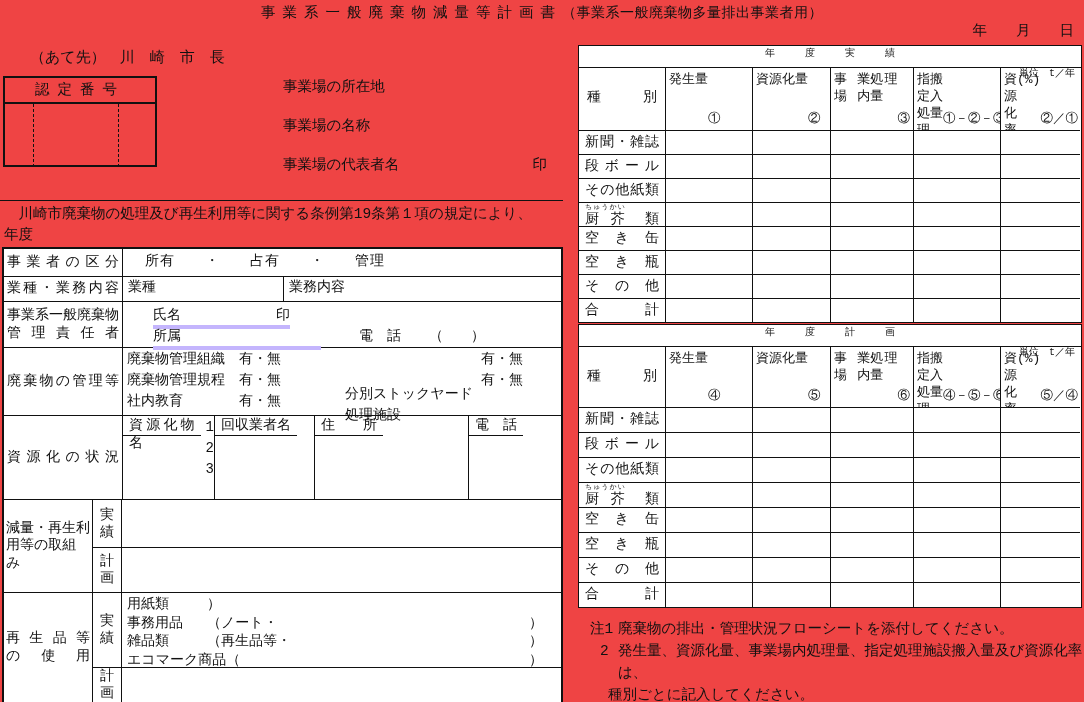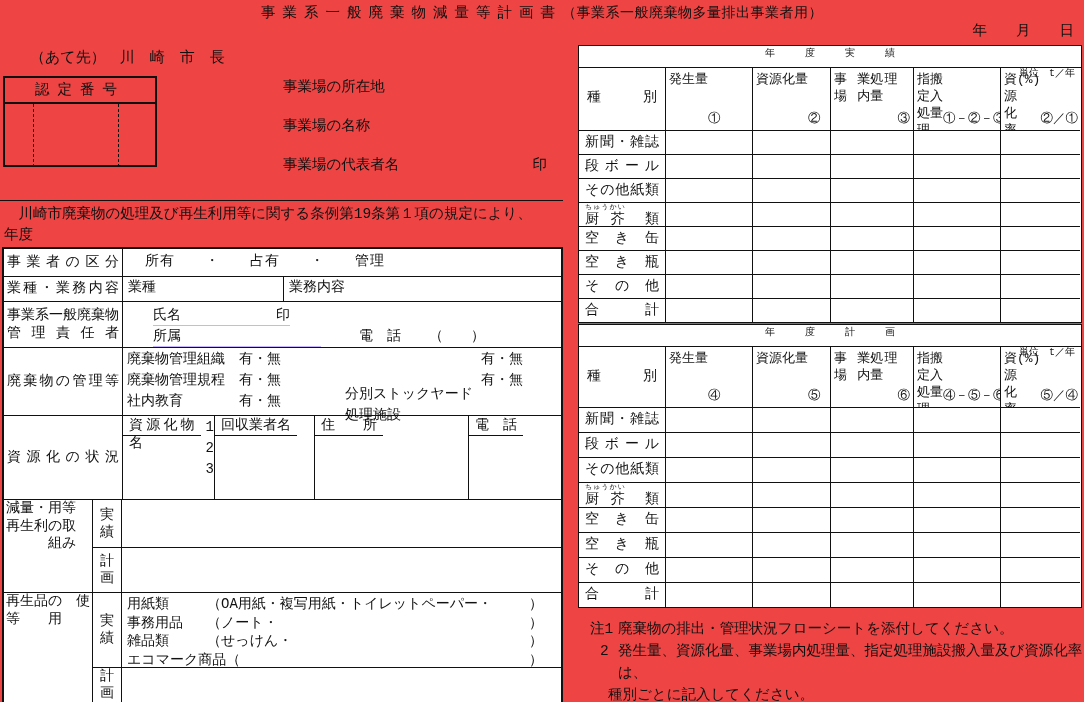--- a/index.html
+++ b/index.html
@@ -44,34 +44,34 @@
   .lrow:first-child { border-top:none; }
   .lhead { width:119px; border-right:1px solid #111; display:flex; flex-direction:column; justify-content:center; padding:0 3px; flex-shrink:0; }
   .lhead > div { width:100%; }
   .lbody { flex:1; min-width:0; }
   .opts { padding:4px 0 0 22px; letter-spacing:1px; }
   .split { display:flex; height:100%; }
   .split-a { width:161px; border-right:1px solid #111; padding:2px 5px; }
   .split-b { flex:1; padding:2px 5px; }
   .mgr { padding:5px 0 0 30px; }
   .mline { height:21px; }
-  .ul { display:inline-flex; border-bottom:1px solid #c4b5fd; }
+  .ul { display:inline-flex; border-bottom:4px solid #c4b5fd; }
   .sp1 { display:inline-block; width:95px; }
   .sp2 { display:inline-block; width:140px; }
   .phone { margin-left:38px;text-align:right; }
   .mgmt { padding:3px 0 0 4px; }
   .mgmt-line { display:flex; height:21px; }
   .mgmt-a { width:112px; } .mgmt-b { width:106px; } .mgmt-c { width:136px;margin-top:35px; } .mgmt-d { flex:1; }
   .rcy { display:flex; height:100%; }
   .rcy-col { border-right:1px solid #111; display:flex; }
   .rcy-col:last-child { border-right:none; }
   .rcy-c1 { width:92px; } .rcy-c2 { width:100px;justify-content:flex-end; } .rcy-c3 { width:154px; } .rcy-c4 { flex:1; }
   .rcy-head { height:20px; border-bottom:1px solid #111; padding:1px 6px 0 6px; font-size:14px; }
   .rcy-body { flex:1; padding:1px 0 0 5px; line-height:21px; }
-  .lhead2 { width:89px; border-right:1px solid #111; display:flex; flex-direction:row; justify-content:center; padding:0 2px; flex-shrink:0; }
+  .lhead2 { width:89px; border-right:1px solid #111; display:flex; flex-direction:column; justify-content:center; padding:0 2px; flex-shrink:0; }
   .lhead2 > div { width:100%; }
   .rstack { flex:1; display:flex; flex-direction:column; min-width:0; }
   .rsub { display:flex; flex:1; }
   .rsub.bt { border-top:1px solid #111; }
   .vlab { width:29px; border-right:1px solid #111; display:flex; align-items:center; justify-content:center; flex-shrink:0; }
   .vtext { width:15px; word-break:break-all; line-height:17px; text-align:center; }
   .rcontent { flex:1; }
   .ritems { padding:3px 0 0 5px; }
   .ritem { display:flex; height:18.5px; }
   .ritem-name { width:80px; }
@@ -267,31 +267,30 @@
         <div class="jl">の使用</div>
       </div>
       <div class="rstack">
         <div class="rsub" style="height:74px; flex:none;">
           <div class="vlab">
               <span class="vtext">実績</span>
             </div>
           <div class="rcontent ritems">
             <div class="ritem">
               <span class="ritem-name">用紙類</span>
-              <span class="ritem-detail">（OA用紙・複写用紙・トイレットペーパー・</span>
               <span class="ritem-close">）</span>
             </div>
             <div class="ritem">
               <span class="ritem-name">事務用品</span>
               <span class="ritem-detail">（ノート・</span>
               <span class="ritem-close">）</span>
             </div>
             <div class="ritem">
               <span class="ritem-name">雑品類</span>
-              <span class="ritem-detail">（せっけん・</span>
+              <span class="ritem-detail">（再生品等・</span>
               <span class="ritem-close">）</span>
             </div>
             <div class="ritem">
               <span>エコマーク商品（</span>
               <span class="ritem-detail"></span>
               <span class="ritem-close">）</span>
             </div>
           </div>
         </div>
         <div class="rsub bt">

